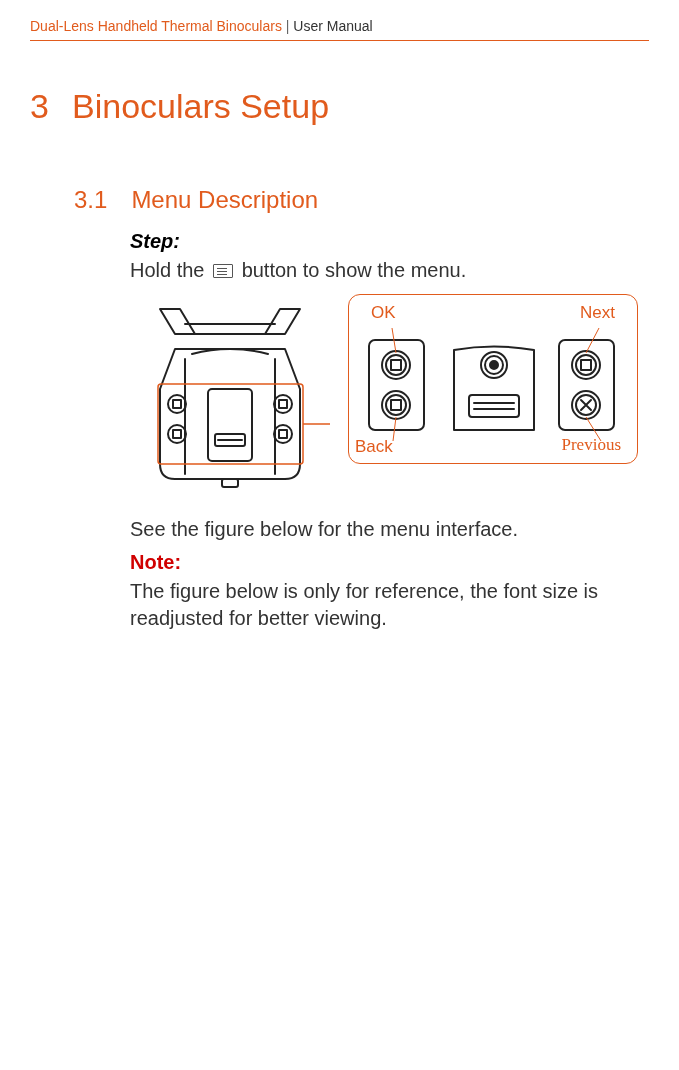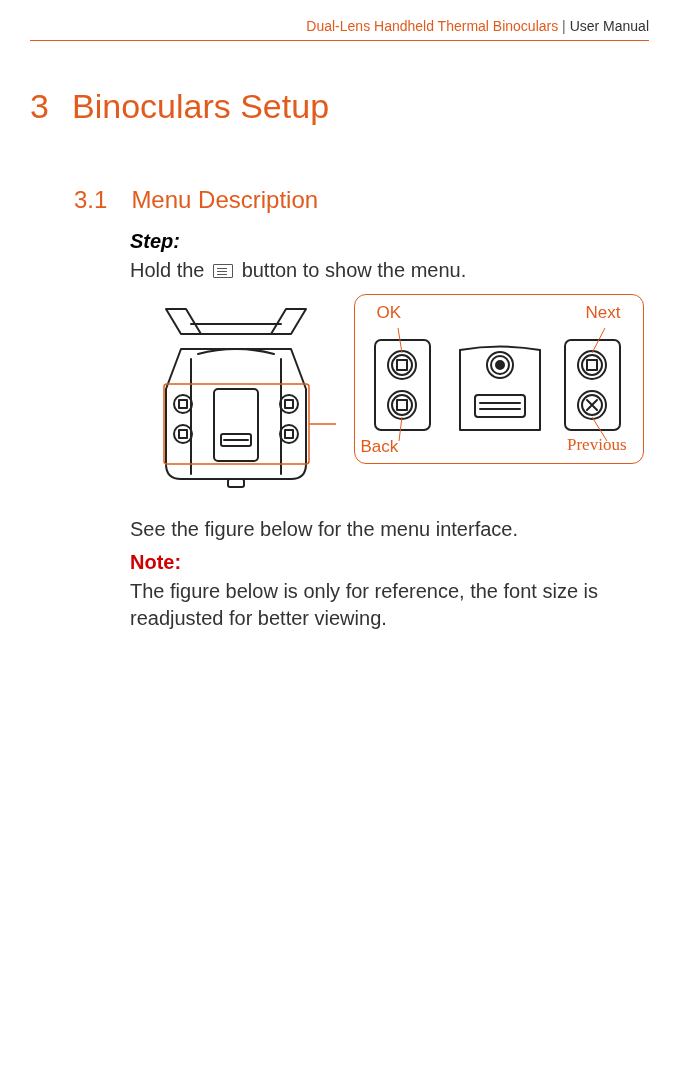--- a/index.html
+++ b/index.html
@@ -13,21 +13,20 @@
     color: #333;
     background: #fff;
   }
   .page {
     padding: 18px 30px 0 30px;
     box-sizing: border-box;
     height: 100%;
     position: relative;
   }
   .header {
-    text-align: right;
     font-size: 14px;
     padding-bottom: 6px;
     border-bottom: 1.5px solid #e15b1d;
     font-weight: 300;
   }
   .header .prod {
     color: #e15b1d;
     font-weight: 300;
   }
   .header .sep {
@@ -106,21 +105,20 @@
     color: #d00000;
     font-weight: 700;
     margin-top: 6px;
   }
   .figure-row {
     margin-left: 100px;
     margin-top: 10px;
     display: flex;
     gap: 18px;
     align-items: flex-start;
-    justify-content: center;
   }
   .device-svg {
     width: 200px;
     height: 200px;
   }
   .callout-box {
     border: 1.5px solid #e15b1d;
     border-radius: 12px;
     width: 290px;
     height: 170px;

